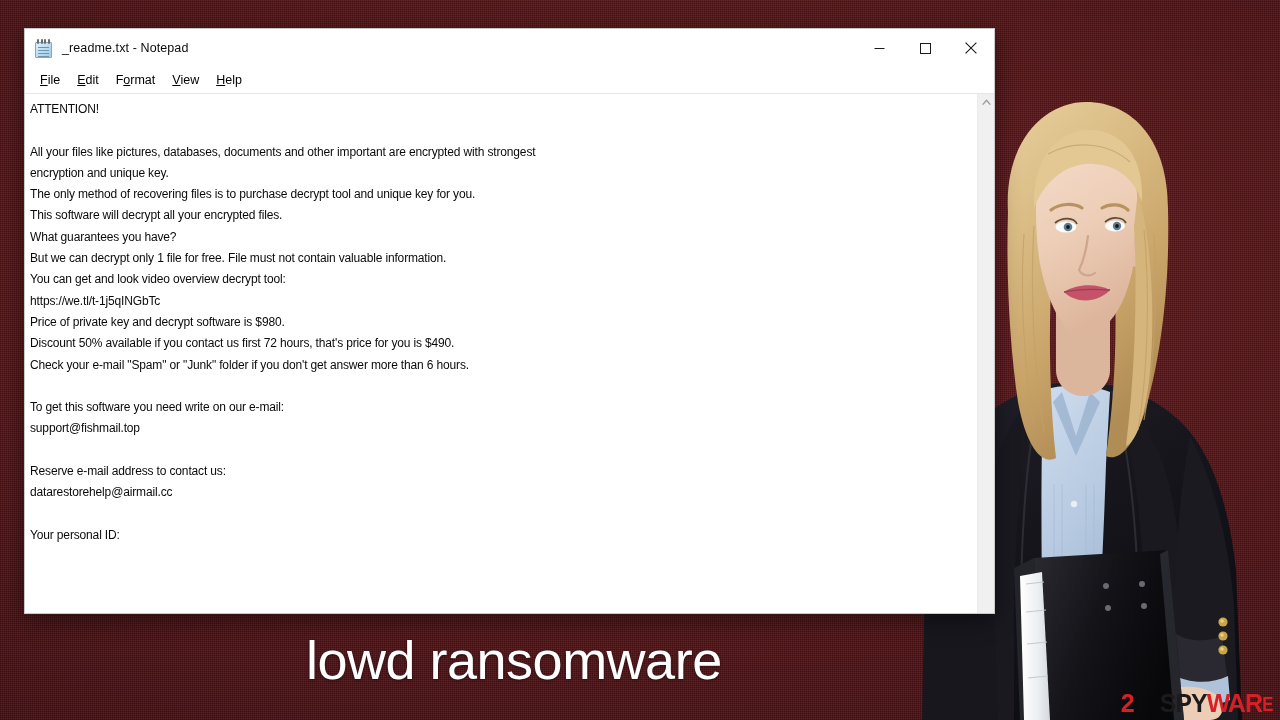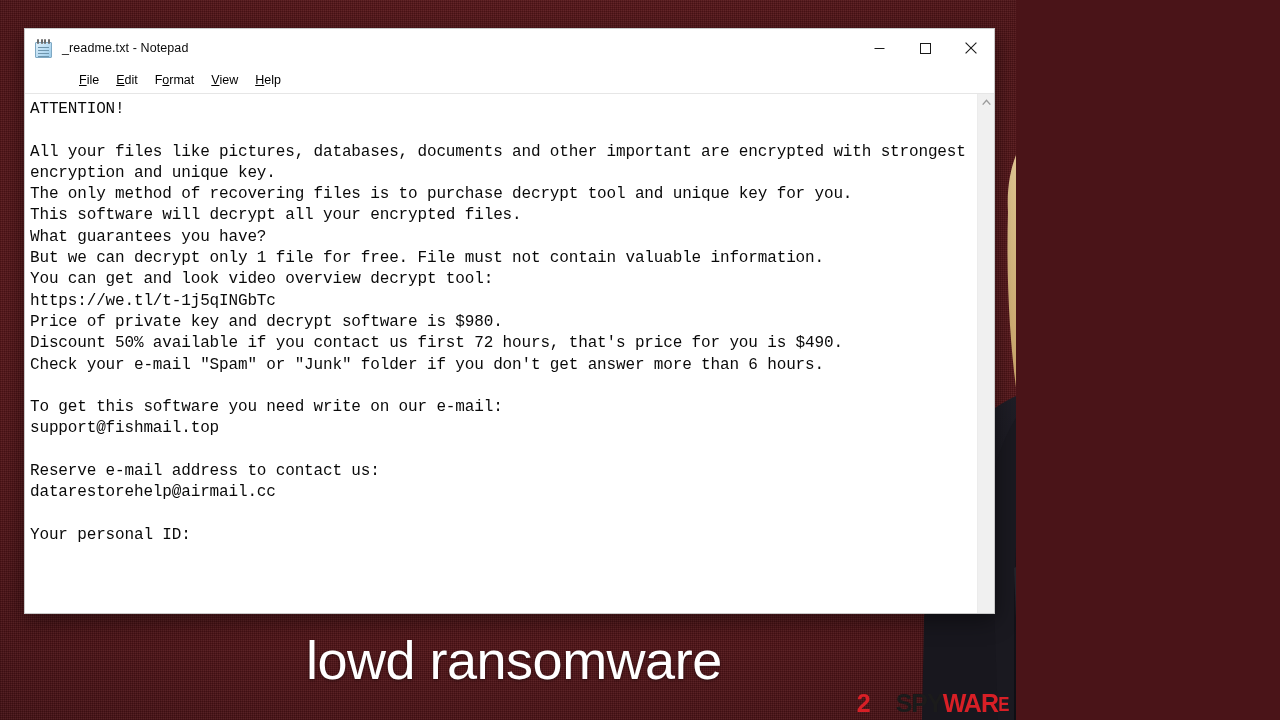--- a/index.html
+++ b/index.html
@@ -7,21 +7,21 @@
   body {
     width: 1280px;
     height: 720px;
     overflow: hidden;
     font-family: "Liberation Sans", sans-serif;
     background: #4a1418;
   }
 
   #stage {
     position: relative;
-    width: 1016px;
+    width: 1280px;
     height: 720px;
     overflow: hidden;
     background:
       repeating-linear-gradient(0deg, rgba(0,0,0,0.10) 0px, rgba(0,0,0,0.10) 1px, rgba(255,255,255,0.03) 1px, rgba(255,255,255,0.03) 2px),
       repeating-linear-gradient(90deg, rgba(0,0,0,0.10) 0px, rgba(0,0,0,0.10) 1px, rgba(255,255,255,0.03) 1px, rgba(255,255,255,0.03) 2px),
       radial-gradient(ellipse 140% 110% at 52% 40%, #6b1d22 0%, #541518 45%, #3c0f13 80%, #2c0b0e 100%);
   }
 
   
   #notepad {
@@ -97,21 +97,20 @@
   }
   .win-btn svg { display: block; }
 
   .menubar {
     height: 26px;
     display: flex;
     align-items: center;
     padding-left: 7px;
     background: #ffffff;
     flex: 0 0 auto;
-    margin-left: 39px;
   }
   .menu-item {
     font-size: 12.5px;
     color: #000;
     padding: 2px 9px 2px 8px;
     white-space: nowrap;
     cursor: default;
   }
   .menu-item u { text-decoration: underline; }
 
@@ -124,22 +123,22 @@
   }
 
   .editor {
     flex: 1 1 auto;
     padding: 5px 8px 0 5px;
     overflow: hidden;
     background: #fff;
   }
 
   .line {
-    font-family: Liberation Mono, monospace;
-    font-size: 16px;
+    font-family: Liberation Sans, sans-serif;
+    font-size: 12px;
     line-height: 21.3px;
     color: #0a0a0a;
     white-space: pre;
     letter-spacing: -0.15px;
   }
   .line.blank { color: transparent; }
 
   
   .vscroll {
     width: 17px;

